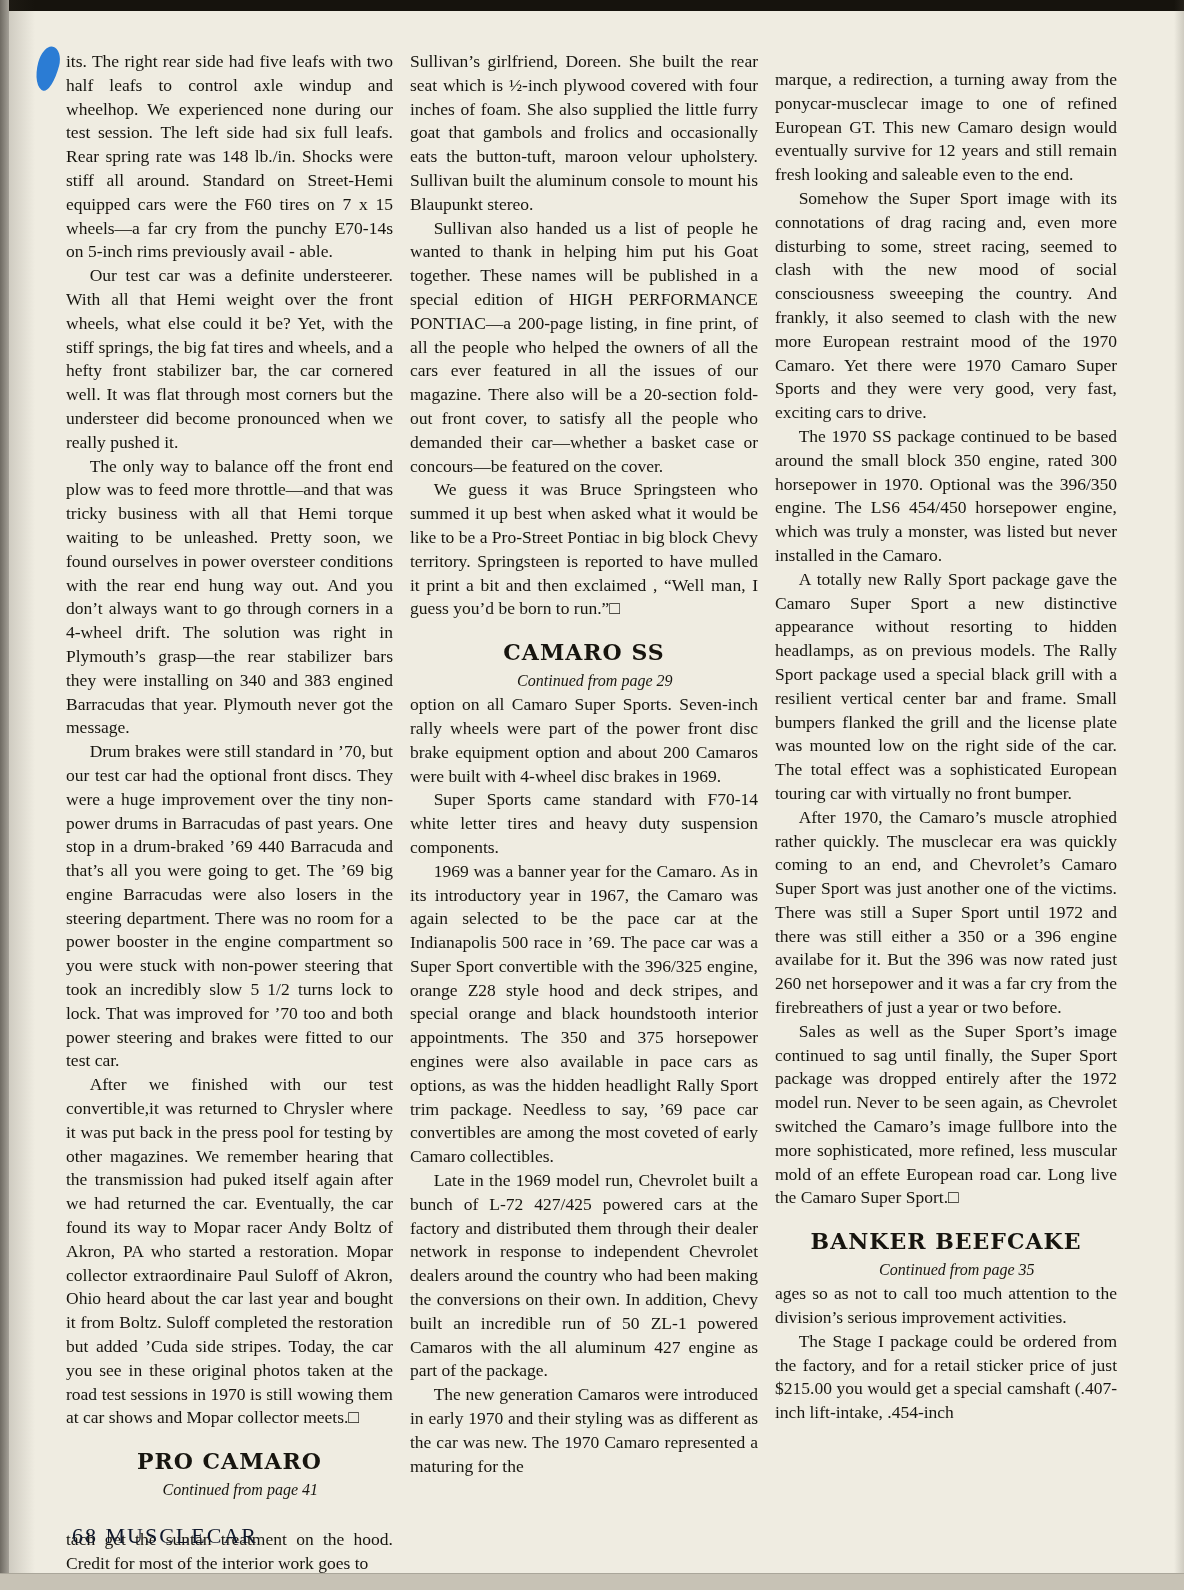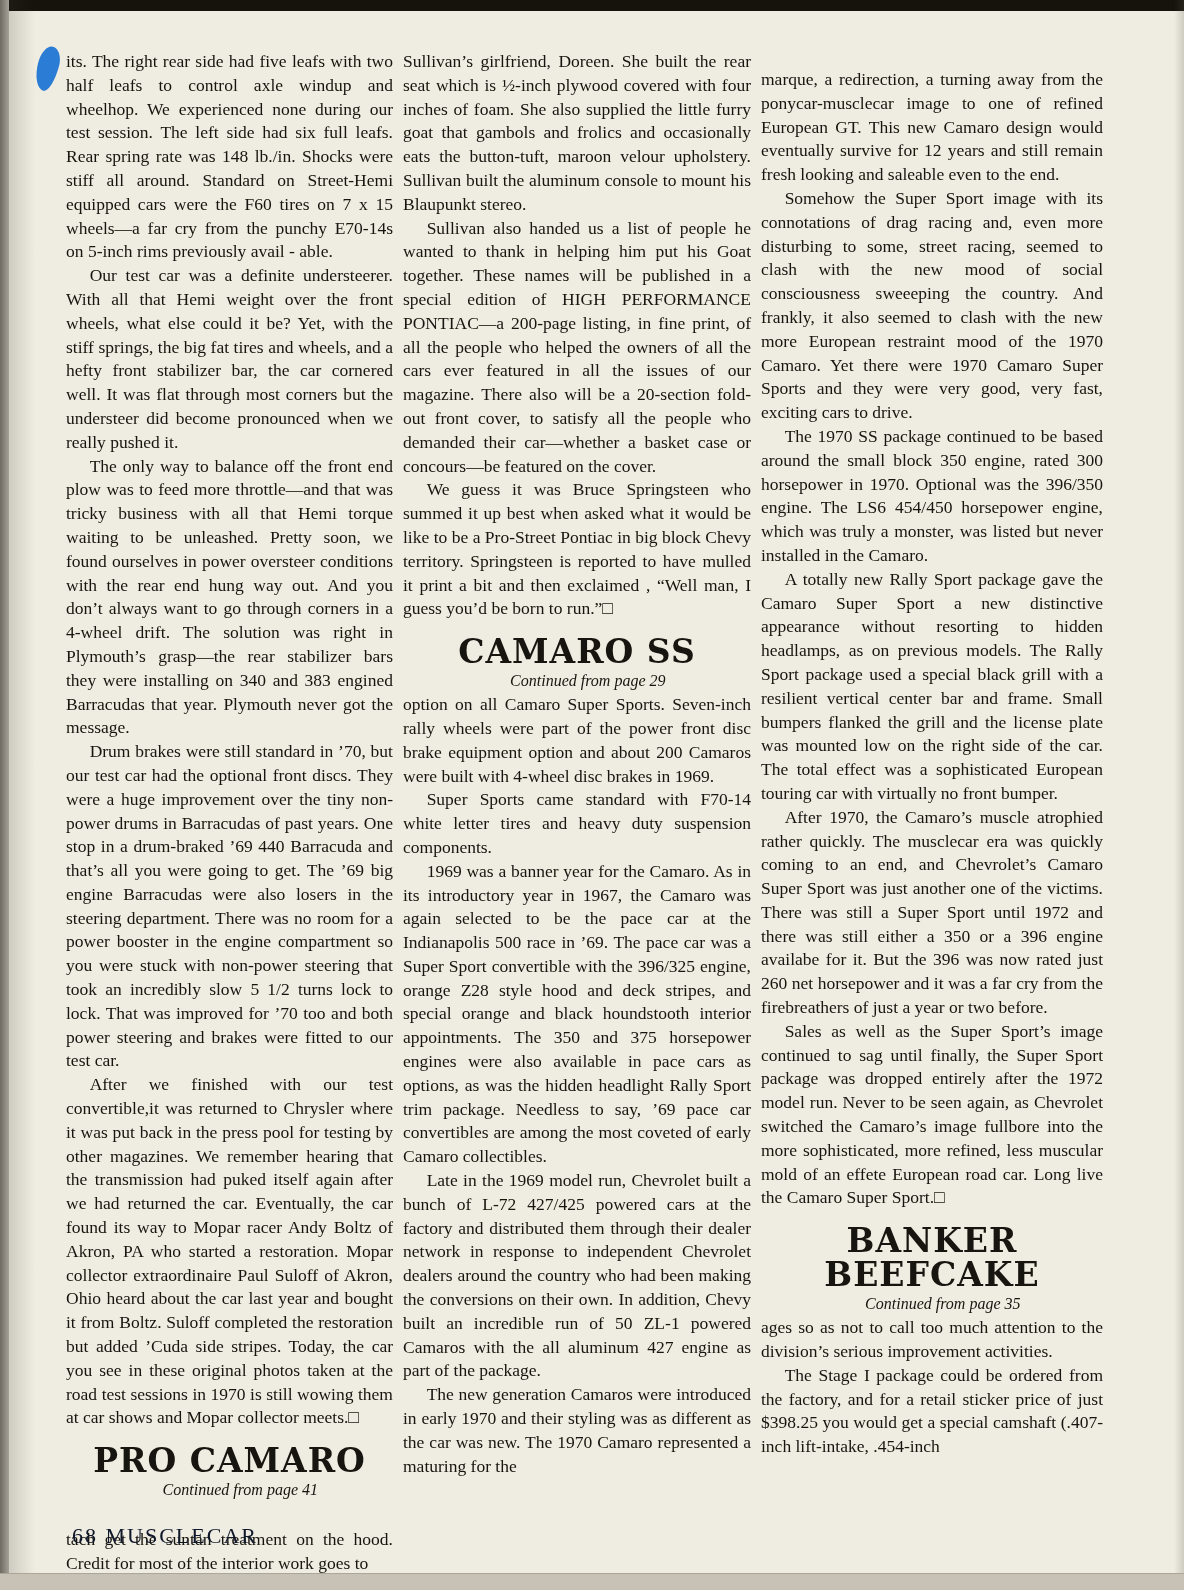--- a/index.html
+++ b/index.html
@@ -20,33 +20,33 @@
     background:#c7c2b5;border-top:1px solid #aaa69a;}
   .scan-right{position:absolute;right:0;top:0;width:10px;height:100%;
     background:linear-gradient(to left,rgba(90,85,75,.22),rgba(90,85,75,0));}
   .pen-mark{
     position:absolute;left:37px;top:46px;width:21px;height:45px;
     border-radius:48% 52% 42% 58% / 42% 38% 62% 58%;
     transform:rotate(15deg);
   }
   .content{
     position:absolute;left:66px;top:50px;
-    display:flex;gap:10px;
+    display:flex;gap:17px;
   }
   .col{width:327px;text-align:justify;font-size:17.5px;line-height:23.8px;}
   .col.mid{width:348px;}
   .col.right{width:342px;padding-top:18px;}
   .col p{margin:0;text-indent:1.35em;}
   .col p.noindent{text-indent:0;}
   .col p.gap-top{margin-top:26px;}
   .section-heading{
     margin:14px 0 0;
     text-align:center;text-indent:0;
     font-family:"DejaVu Serif","Liberation Serif",serif;
-    font-weight:bold;font-size:33px;line-height:34px;letter-spacing:1px;
+    font-weight:bold;font-size:22px;line-height:34px;letter-spacing:1px;
   }
   .continued{
     margin:2px 0 12px;text-align:center;text-indent:0;
     font-style:italic;font-size:16px;line-height:24px;
   }
   .footer{
     position:absolute;left:72px;top:1523px;
     font-size:22px;letter-spacing:2px;color:#0f172a;
   }
 </style>
@@ -92,20 +92,20 @@
     <div class="col right">
       <p class="noindent">marque, a redirection, a turning away from the ponycar-musclecar image to one of refined European GT. This new Camaro design would eventually survive for 12 years and still remain fresh looking and saleable even to the end.</p>
       <p>Somehow the Super Sport image with its connotations of drag racing and, even more disturbing to some, street racing, seemed to clash with the new mood of social consciousness sweeeping the country. And frankly, it also seemed to clash with the new more European restraint mood of the 1970 Camaro. Yet there were 1970 Camaro Super Sports and they were very good, very fast, exciting cars to drive.</p>
       <p>The 1970 SS package continued to be based around the small block 350 engine, rated 300 horsepower in 1970. Optional was the 396/350 engine. The LS6 454/450 horsepower engine, which was truly a monster, was listed but never installed in the Camaro.</p>
       <p>A totally new Rally Sport package gave the Camaro Super Sport a new distinctive appearance without resorting to hidden headlamps, as on previous models. The Rally Sport package used a special black grill with a resilient vertical center bar and frame. Small bumpers flanked the grill and the license plate was mounted low on the right side of the car. The total effect was a sophisticated European touring car with virtually no front bumper.</p>
       <p>After 1970, the Camaro’s muscle atrophied rather quickly. The musclecar era was quickly coming to an end, and Chevrolet’s Camaro Super Sport was just another one of the victims. There was still a Super Sport until 1972 and there was still either a 350 or a 396 engine availabe for it. But the 396 was now rated just 260 net horsepower and it was a far cry from the firebreathers of just a year or two before.</p>
       <p>Sales as well as the Super Sport’s image continued to sag until finally, the Super Sport package was dropped entirely after the 1972 model run. Never to be seen again, as Chevrolet switched the Camaro’s image fullbore into the more sophisticated, more refined, less muscular mold of an effete European road car. Long live the Camaro Super Sport.□</p>
       <h2 class="section-heading">BANKER BEEFCAKE</h2>
       <p class="continued">Continued from page 35</p>
       <p class="noindent">ages so as not to call too much attention to the division’s serious improvement activities.</p>
-      <p>The Stage I package could be ordered from the factory, and for a retail sticker price of just $398.25 you would get a special camshaft (.407-inch lift-intake, .454-inch</p>
+      <p>The Stage I package could be ordered from the factory, and for a retail sticker price of just $215.00 you would get a special camshaft (.407-inch lift-intake, .454-inch</p>
     </div>
 
   </div>
 
   <div class="footer">68 MUSCLECAR</div>
 
 </div>
 
 </body></html>

